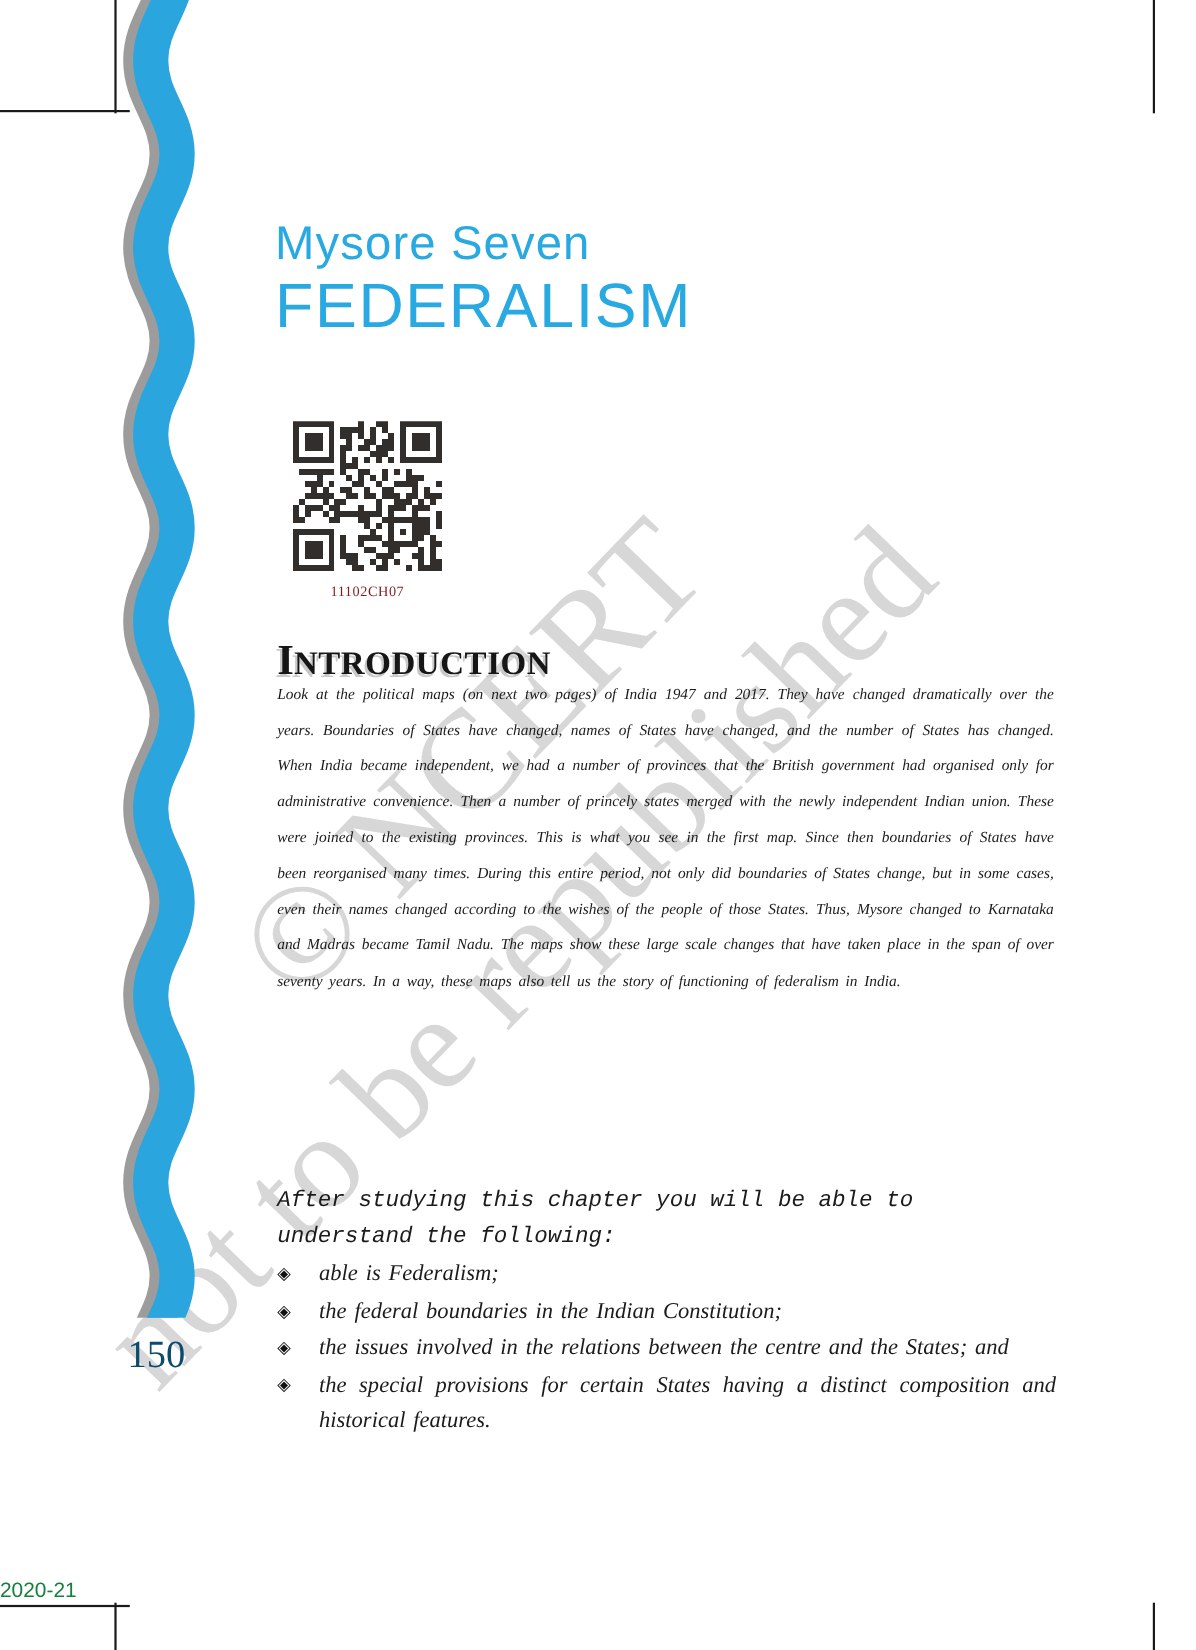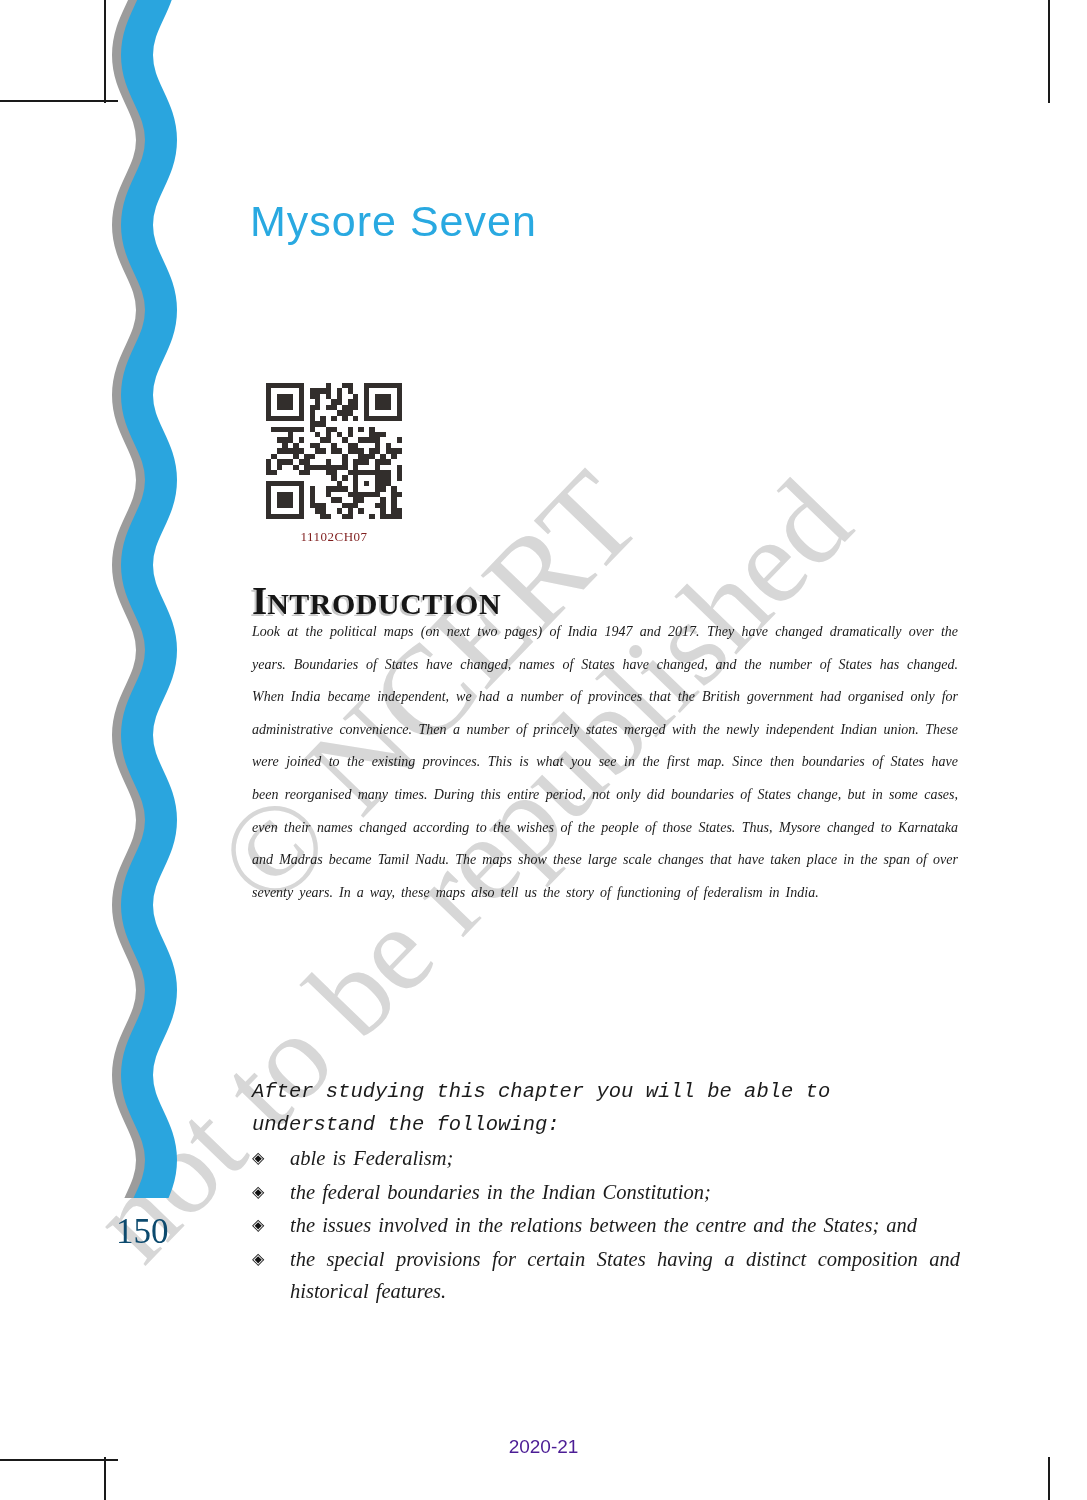--- a/index.html
+++ b/index.html
@@ -59,22 +59,22 @@
   }
   .objectives{position:absolute;left:252px;top:1076px;width:708px;
     font-style:italic;font-size:20.5px;line-height:32.5px;color:#1b1b1b;}
   .objectives .lead{margin:0 0 1px 0;font-family:Liberation Mono, monospace;}
   .obj-list{list-style:none;margin:0;padding:0;}
   .obj-item{display:flex;align-items:flex-start;margin-top:1px;}
   .obj-bullet{flex:0 0 38px;font-style:normal;font-size:16px;
     font-family:"DejaVu Sans", sans-serif;color:#111;line-height:32.5px;}
   .obj-text{flex:1;text-align:justify;word-spacing:2px;}
   .page-number{position:absolute;left:116px;top:1212px;font-size:35px;color:#0c4a6e;}
-  .footer-year{position:absolute;left:0;top:1436px;width:1087px;text-align:center;
-    font-family:"Liberation Sans", sans-serif;font-size:19px;color:#4c1d95;}
+  .footer-year{position:absolute;left:0;top:1436px;width:1087px;text-align:left;
+    font-family:"Liberation Sans", sans-serif;font-size:19px;color:#15803d;}
 </style>
 </head>
 <body>
 
 <div class="page">
 
   <div class="crop tl-v"></div>
   <div class="crop tl-h"></div>
   <div class="crop tr-v"></div>
   <div class="crop bl-h"></div>
@@ -86,20 +86,21 @@
 
   <svg class="ribbon" width="220" height="1198" viewBox="0 0 220 1198">
     <path id="ribbon-gray" fill="none" stroke-width="34" d="M 153 -30 C 153 4, 129 21, 129 55 C 129 89, 153 106, 153 140 C 153 174, 129 191, 129 225 C 129 259, 153 276, 153 310 C 153 344, 129 361, 129 395 C 129 429, 153 446, 153 480 C 153 514, 129 531, 129 565 C 129 599, 153 616, 153 650 C 153 684, 129 701, 129 735 C 129 769, 153 786, 153 820 C 153 854, 129 871, 129 905 C 129 939, 153 956, 153 990 C 153 1024, 129 1041, 129 1075 C 129 1109, 153 1126, 153 1160 C 153 1194, 129 1211, 129 1245" stroke="#9c9c9c"></path>
     <path id="ribbon-blue" fill="none" stroke-width="32" d="M 161 -30 C 161 4, 137 21, 137 55 C 137 89, 161 106, 161 140 C 161 174, 137 191, 137 225 C 137 259, 161 276, 161 310 C 161 344, 137 361, 137 395 C 137 429, 161 446, 161 480 C 161 514, 137 531, 137 565 C 137 599, 161 616, 161 650 C 161 684, 137 701, 137 735 C 137 769, 161 786, 161 820 C 161 854, 137 871, 137 905 C 137 939, 161 956, 161 990 C 161 1024, 137 1041, 137 1075 C 137 1109, 161 1126, 161 1160 C 161 1194, 137 1211, 137 1245" stroke="#2aa5de"></path>
   </svg>
 
   <div class="content">
 
     <div class="chapter-block">
       <div class="chapter-label">Mysore Seven</div>
+      <div class="chapter-title">FEDERALISM</div>
     </div>
 
     <div class="qr-block">
       <svg id="qr-svg" width="136" height="136" viewBox="0 0 25 25" shape-rendering="crispEdges">
           <rect x="11" y="0" width="1" height="1" fill="#322e2c"></rect>
           <rect x="14" y="0" width="1" height="1" fill="#322e2c"></rect>
           <rect x="15" y="0" width="1" height="1" fill="#322e2c"></rect>
           <rect x="8" y="1" width="1" height="1" fill="#322e2c"></rect>
           <rect x="9" y="1" width="1" height="1" fill="#322e2c"></rect>
           <rect x="10" y="1" width="1" height="1" fill="#322e2c"></rect>

